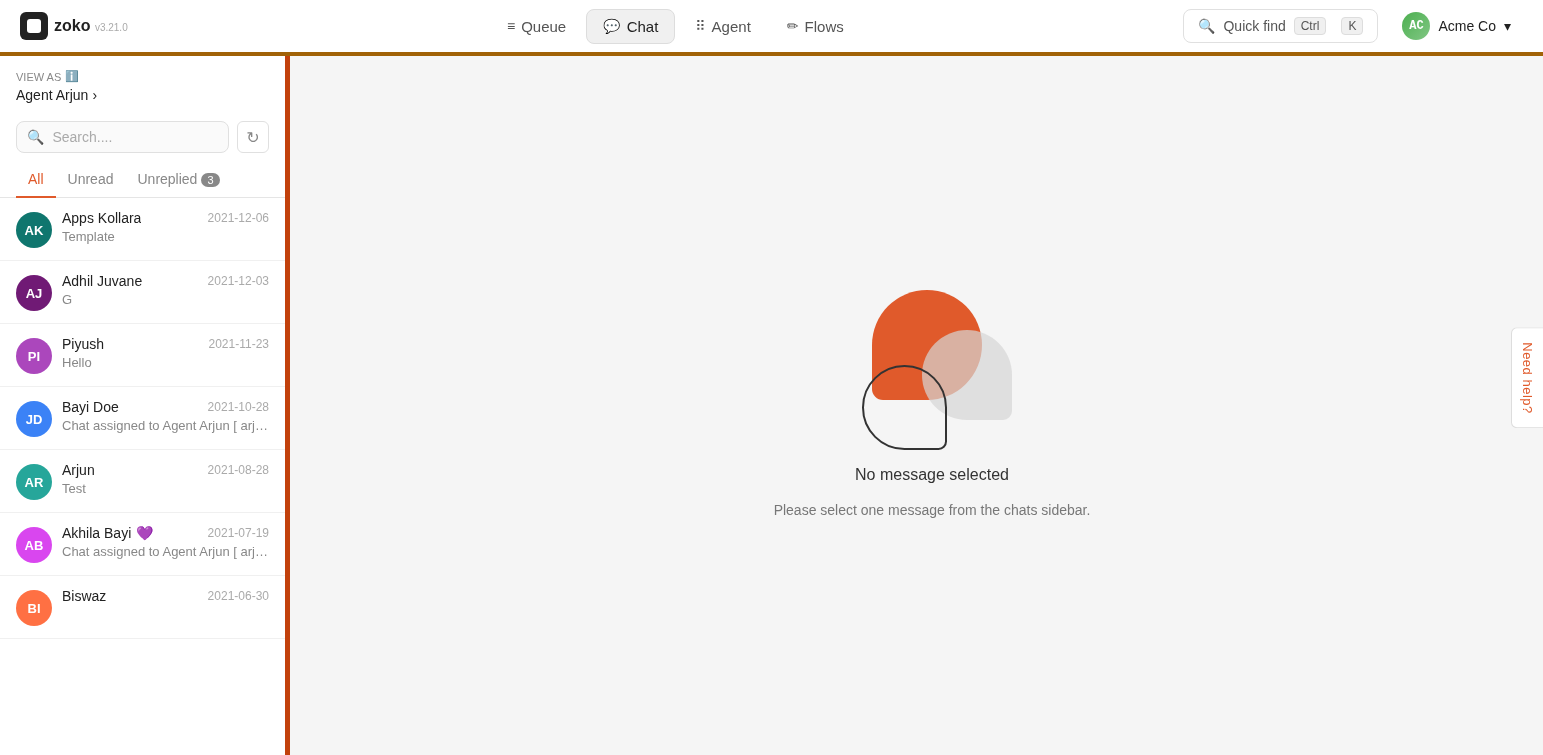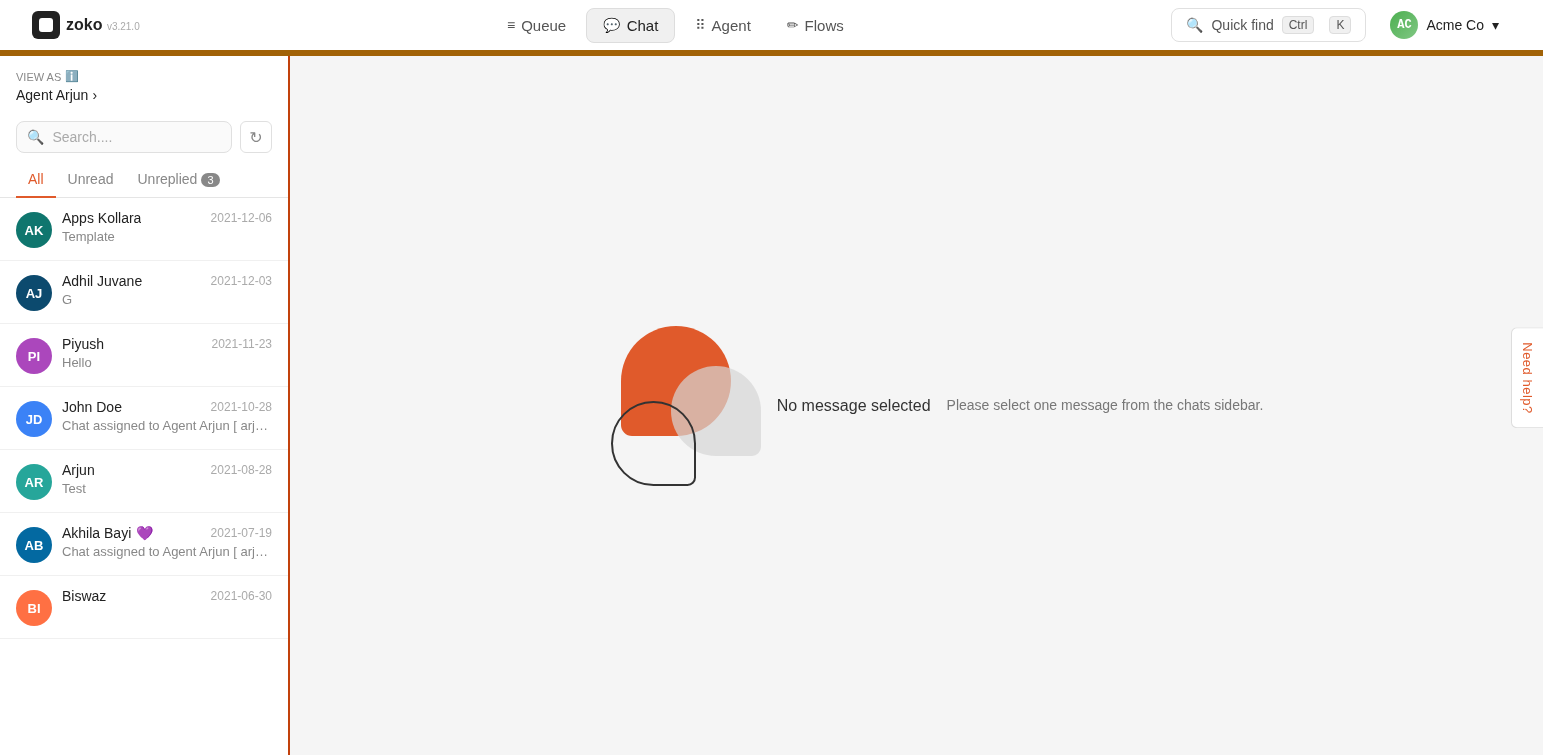--- a/index.html
+++ b/index.html
@@ -1,21 +1,21 @@
 <!DOCTYPE html>
 <html><head>
   <meta charset="utf-8">
   <style>
     * { margin: 0; padding: 0; box-sizing: border-box; }
     body { font-family: -apple-system, BlinkMacSystemFont, 'Segoe UI', sans-serif; background: #f5f5f5; width: 1543px; height: 755px; overflow: hidden; display: flex; flex-direction: column; }
 
     
     .topnav {
       display: flex; align-items: center; background: #fff;
-      border-bottom: 6px solid #a16207; height: 56px; padding: 0 32px; flex-shrink: 0;
+      border-bottom: 4px solid #a16207; height: 56px; padding: 0 20px; flex-shrink: 0;
     }
     .logo-area { display: flex; align-items: center; gap: 6px; margin-right: 40px; }
     .logo-icon { width: 28px; height: 28px; background: #222; border-radius: 6px; display: flex; align-items: center; justify-content: center; }
     .logo-icon svg { width: 18px; height: 18px; fill: #fff; }
     .logo-text { font-size: 16px; font-weight: 700; color: #222; }
     .logo-version { font-size: 10px; color: #aaa; margin-top: 2px; }
     .nav-items { display: flex; align-items: center; gap: 4px; flex: 1; justify-content: center; }
     .nav-item {
       display: flex; align-items: center; gap: 6px; padding: 8px 16px;
       border-radius: 8px; cursor: pointer; font-size: 15px; color: #555; text-decoration: none;
@@ -32,21 +32,21 @@
     .workspace-btn {
       display: flex; align-items: center; gap: 8px; padding: 6px 12px;
       border-radius: 8px; cursor: pointer; border: none; background: transparent; font-size: 14px; color: #222;
     }
     .workspace-icon { width: 28px; height: 28px; border-radius: 50%; background: linear-gradient(135deg, #4CAF50, #81C784); display: flex; align-items: center; justify-content: center; font-size: 12px; color: #fff; font-weight: 600; font-family: Liberation Mono, monospace; }
 
     
     .main-content { display: flex; flex: 1; overflow: hidden; }
 
     
-    .sidebar { width: 290px; background: #fff; border-right: 2px solid #c2410c; display: flex; flex-direction: column; flex-shrink: 0; }
+    .sidebar { width: 290px; background: #fff; border-right: 5px solid #c2410c; display: flex; flex-direction: column; flex-shrink: 0; }
     .sidebar-header { padding: 14px 16px 10px; }
     .view-as-label { font-size: 11px; color: #888; display: flex; align-items: center; gap: 4px; margin-bottom: 4px; }
     .view-as-agent { font-size: 14px; color: #222; font-weight: 500; display: flex; align-items: center; gap: 4px; cursor: pointer; }
     .search-row { display: flex; align-items: center; gap: 8px; padding: 8px 16px; }
     .search-box {
       display: flex; align-items: center; gap: 8px; flex: 1;
       border: 1px solid #e0e0e0; border-radius: 8px; padding: 7px 10px; background: #fafafa;
     }
     .search-box input { border: none; background: transparent; outline: none; font-size: 14px; color: #555; width: 100%; }
     .search-box input::placeholder { color: #aaa; }
@@ -73,21 +73,21 @@
     .chat-name-row { display: flex; justify-content: space-between; align-items: center; margin-bottom: 3px; }
     .chat-name { font-size: 14px; font-weight: 500; color: #222; white-space: nowrap; overflow: hidden; text-overflow: ellipsis; display: flex; align-items: center; gap: 5px; }
     .chat-date { font-size: 12px; color: #aaa; flex-shrink: 0; }
     .chat-preview { font-size: 13px; color: #888; white-space: nowrap; overflow: hidden; text-overflow: ellipsis; }
 
     
     .main-area {
       flex: 1; display: flex; align-items: center; justify-content: center;
       background: #f5f5f5; position: relative;
     }
-    .empty-state { display: flex; flex-direction: row; align-items: center; justify-content: flex-end; gap: 16px; margin-left: 31px; }
+    .empty-state { display: flex; flex-direction: column; align-items: center; justify-content: flex-end; gap: 16px; margin-left: 31px; }
     .chat-illustration { position: relative; width: 160px; height: 160px; }
     .bubble-orange {
       position: absolute; top: 0; left: 20px; width: 110px; height: 110px;
       background: #e05a2b; border-radius: 50% 50% 50% 10%;
     }
     .bubble-gray {
       position: absolute; top: 40px; right: 0; width: 90px; height: 90px;
       background: #d5d5d5; border-radius: 50% 50% 10% 50%; opacity: 0.7;
     }
     .bubble-outline {
@@ -197,21 +197,21 @@
           <div class="avatar" style="background: #0f766e;">AK</div>
           <div class="chat-info">
             <div class="chat-name-row">
               <span class="chat-name">Apps Kollara</span>
               <span class="chat-date">2021-12-06</span>
             </div>
             <div class="chat-preview">Template</div>
           </div>
         </div>
         <div class="chat-item">
-          <div class="avatar" style="background: #0c4a6e;">AJ</div>
+          <div class="avatar" style="background: #701a75;">AJ</div>
           <div class="chat-info">
             <div class="chat-name-row">
               <span class="chat-name">Adhil Juvane</span>
               <span class="chat-date">2021-12-03</span>
             </div>
             <div class="chat-preview">G</div>
           </div>
         </div>
         <div class="chat-item">
           <div class="avatar" style="background: rgb(171, 71, 188);">PI</div>
@@ -220,38 +220,38 @@
               <span class="chat-name">Piyush</span>
               <span class="chat-date">2021-11-23</span>
             </div>
             <div class="chat-preview">Hello</div>
           </div>
         </div>
         <div class="chat-item">
           <div class="avatar" style="background: #3b82f6;">JD</div>
           <div class="chat-info">
             <div class="chat-name-row">
-              <span class="chat-name">John Doe</span>
+              <span class="chat-name">Bayi Doe</span>
               <span class="chat-date">2021-10-28</span>
             </div>
             <div class="chat-preview">Chat assigned to Agent Arjun [ arjun...</div>
           </div>
         </div>
         <div class="chat-item">
           <div class="avatar" style="background: rgb(38, 166, 154);">AR</div>
           <div class="chat-info">
             <div class="chat-name-row">
               <span class="chat-name">Arjun</span>
               <span class="chat-date">2021-08-28</span>
             </div>
             <div class="chat-preview">Test</div>
           </div>
         </div>
         <div class="chat-item">
-          <div class="avatar" style="background: #0369a1; text-align: center;">AB</div>
+          <div class="avatar" style="background: #d946ef; text-align: center;">AB</div>
           <div class="chat-info">
             <div class="chat-name-row">
               <span class="chat-name">Akhila Bayi <span>💜</span></span>
               <span class="chat-date">2021-07-19</span>
             </div>
             <div class="chat-preview">Chat assigned to Agent Arjun [ arjun...</div>
           </div>
         </div>
         <div class="chat-item">
           <div class="avatar" style="background: rgb(255, 112, 67);">BI</div>

